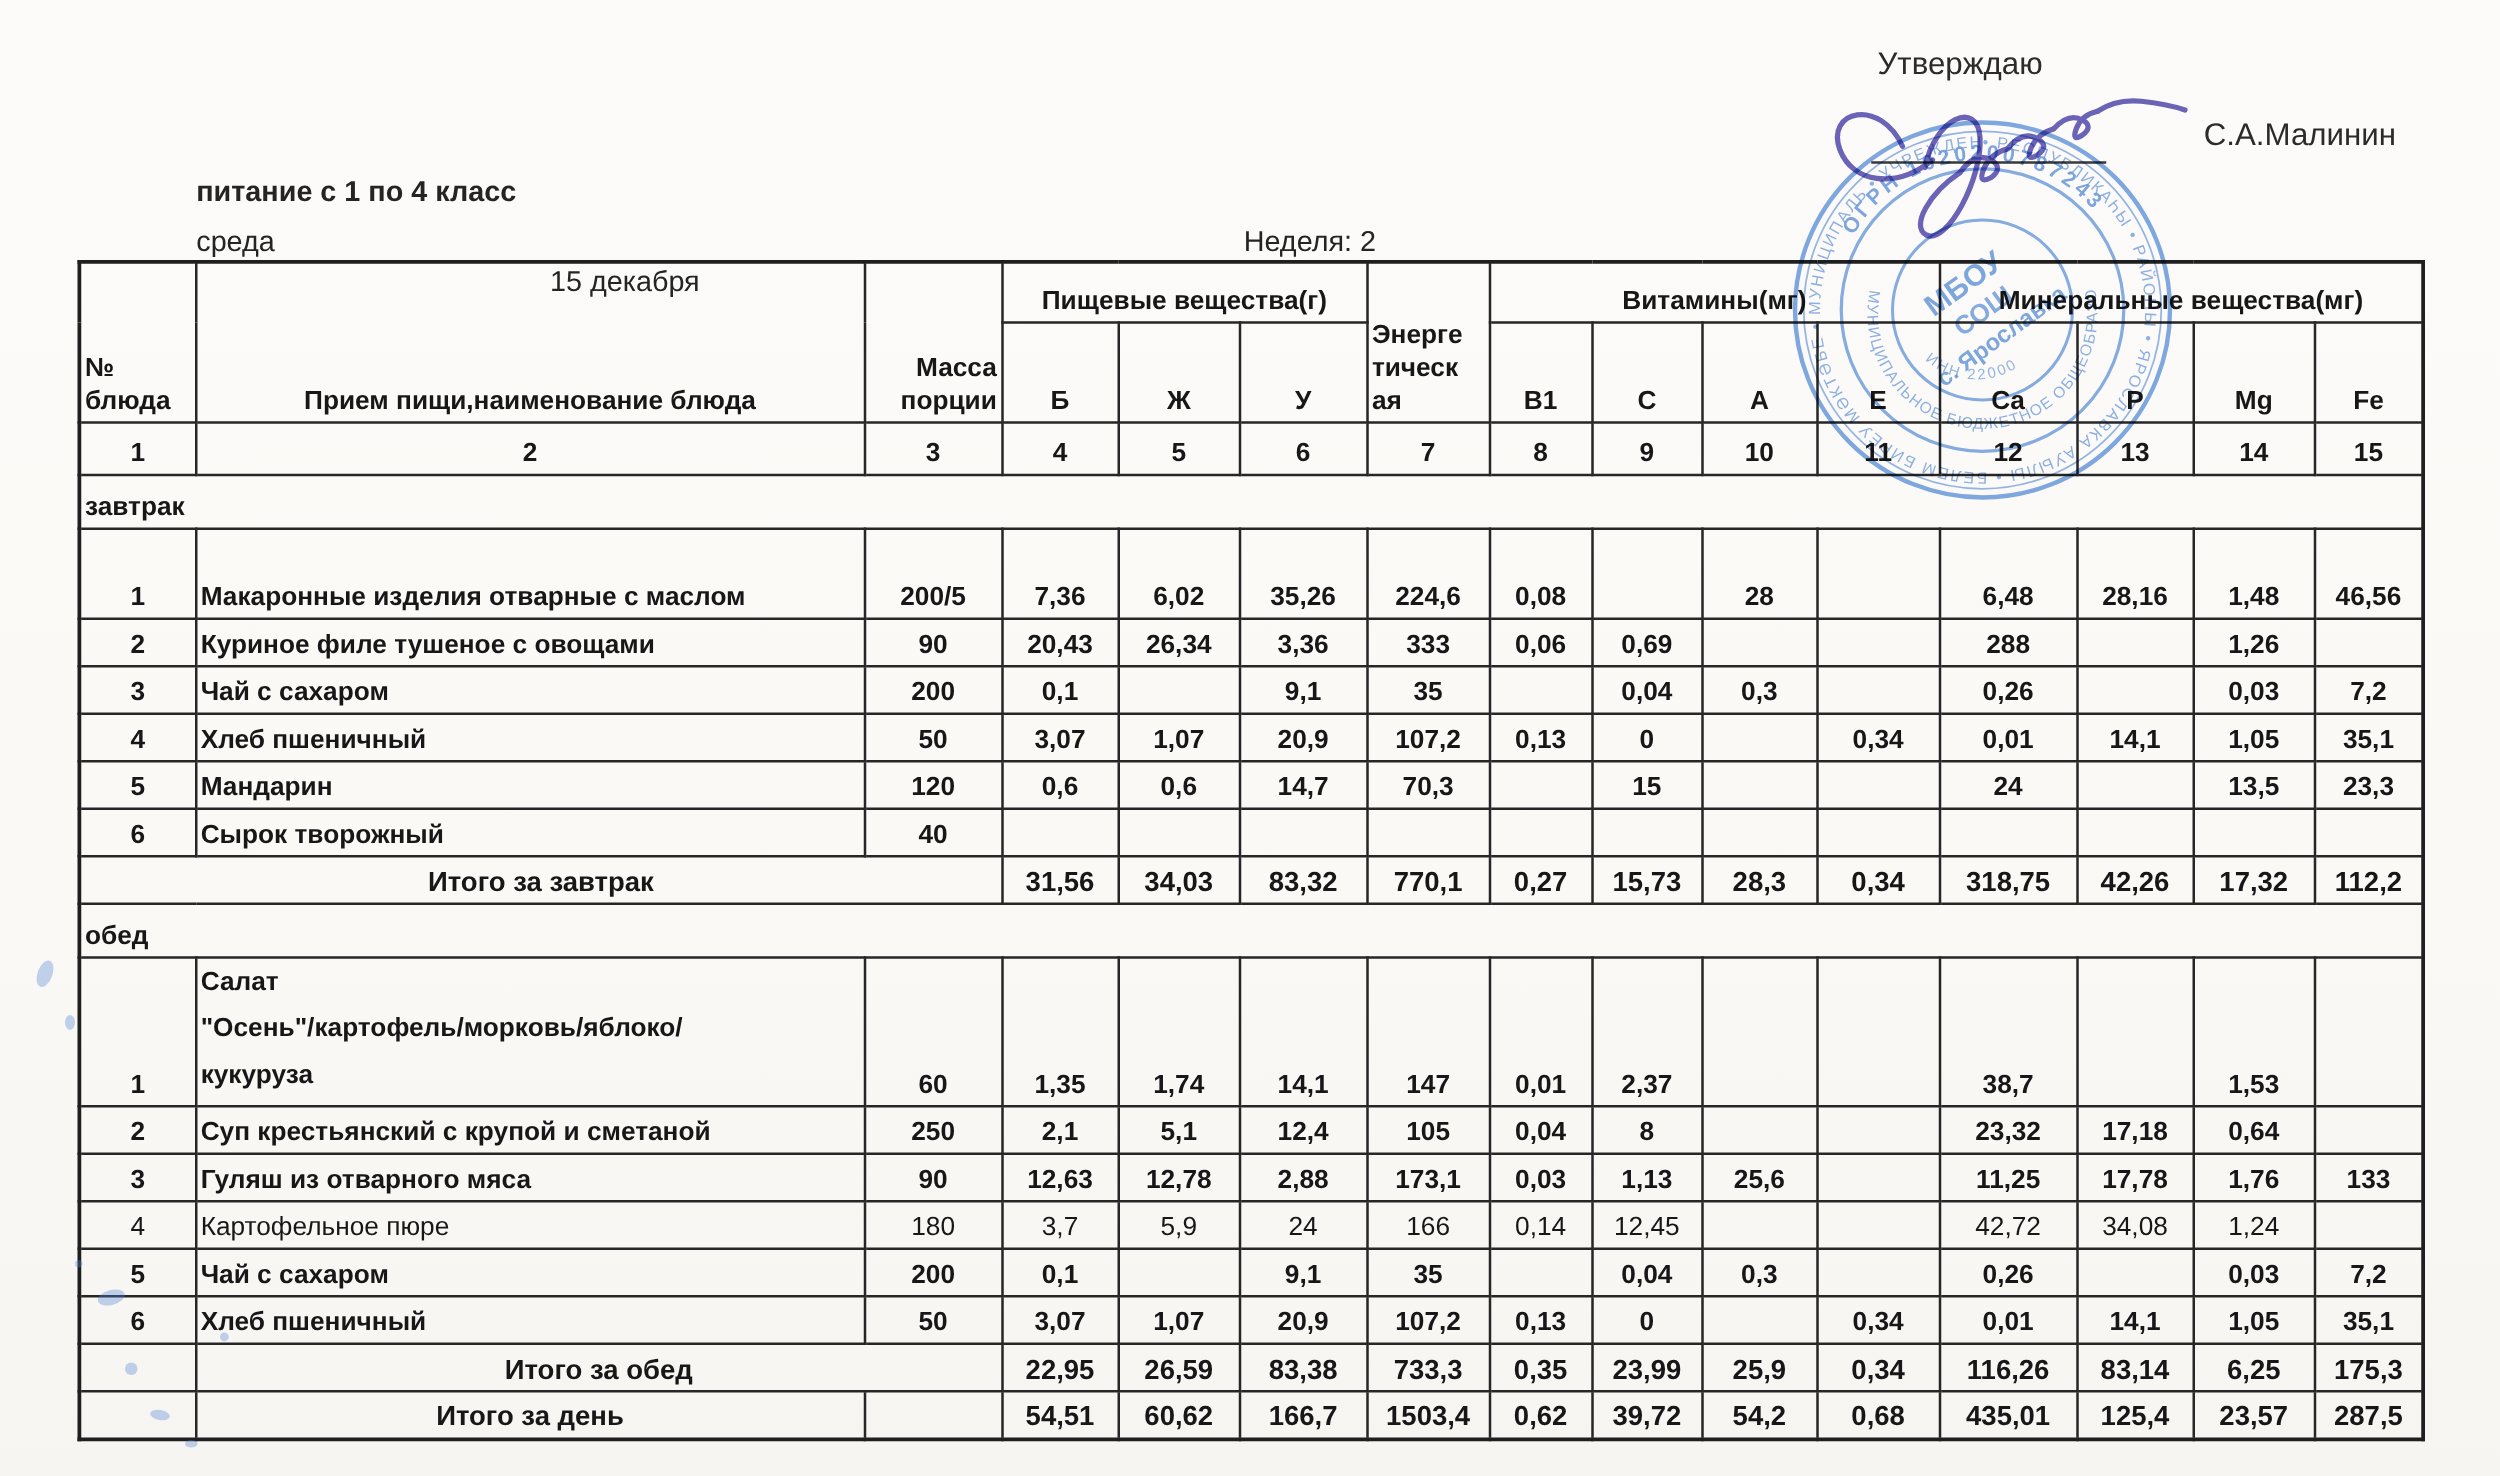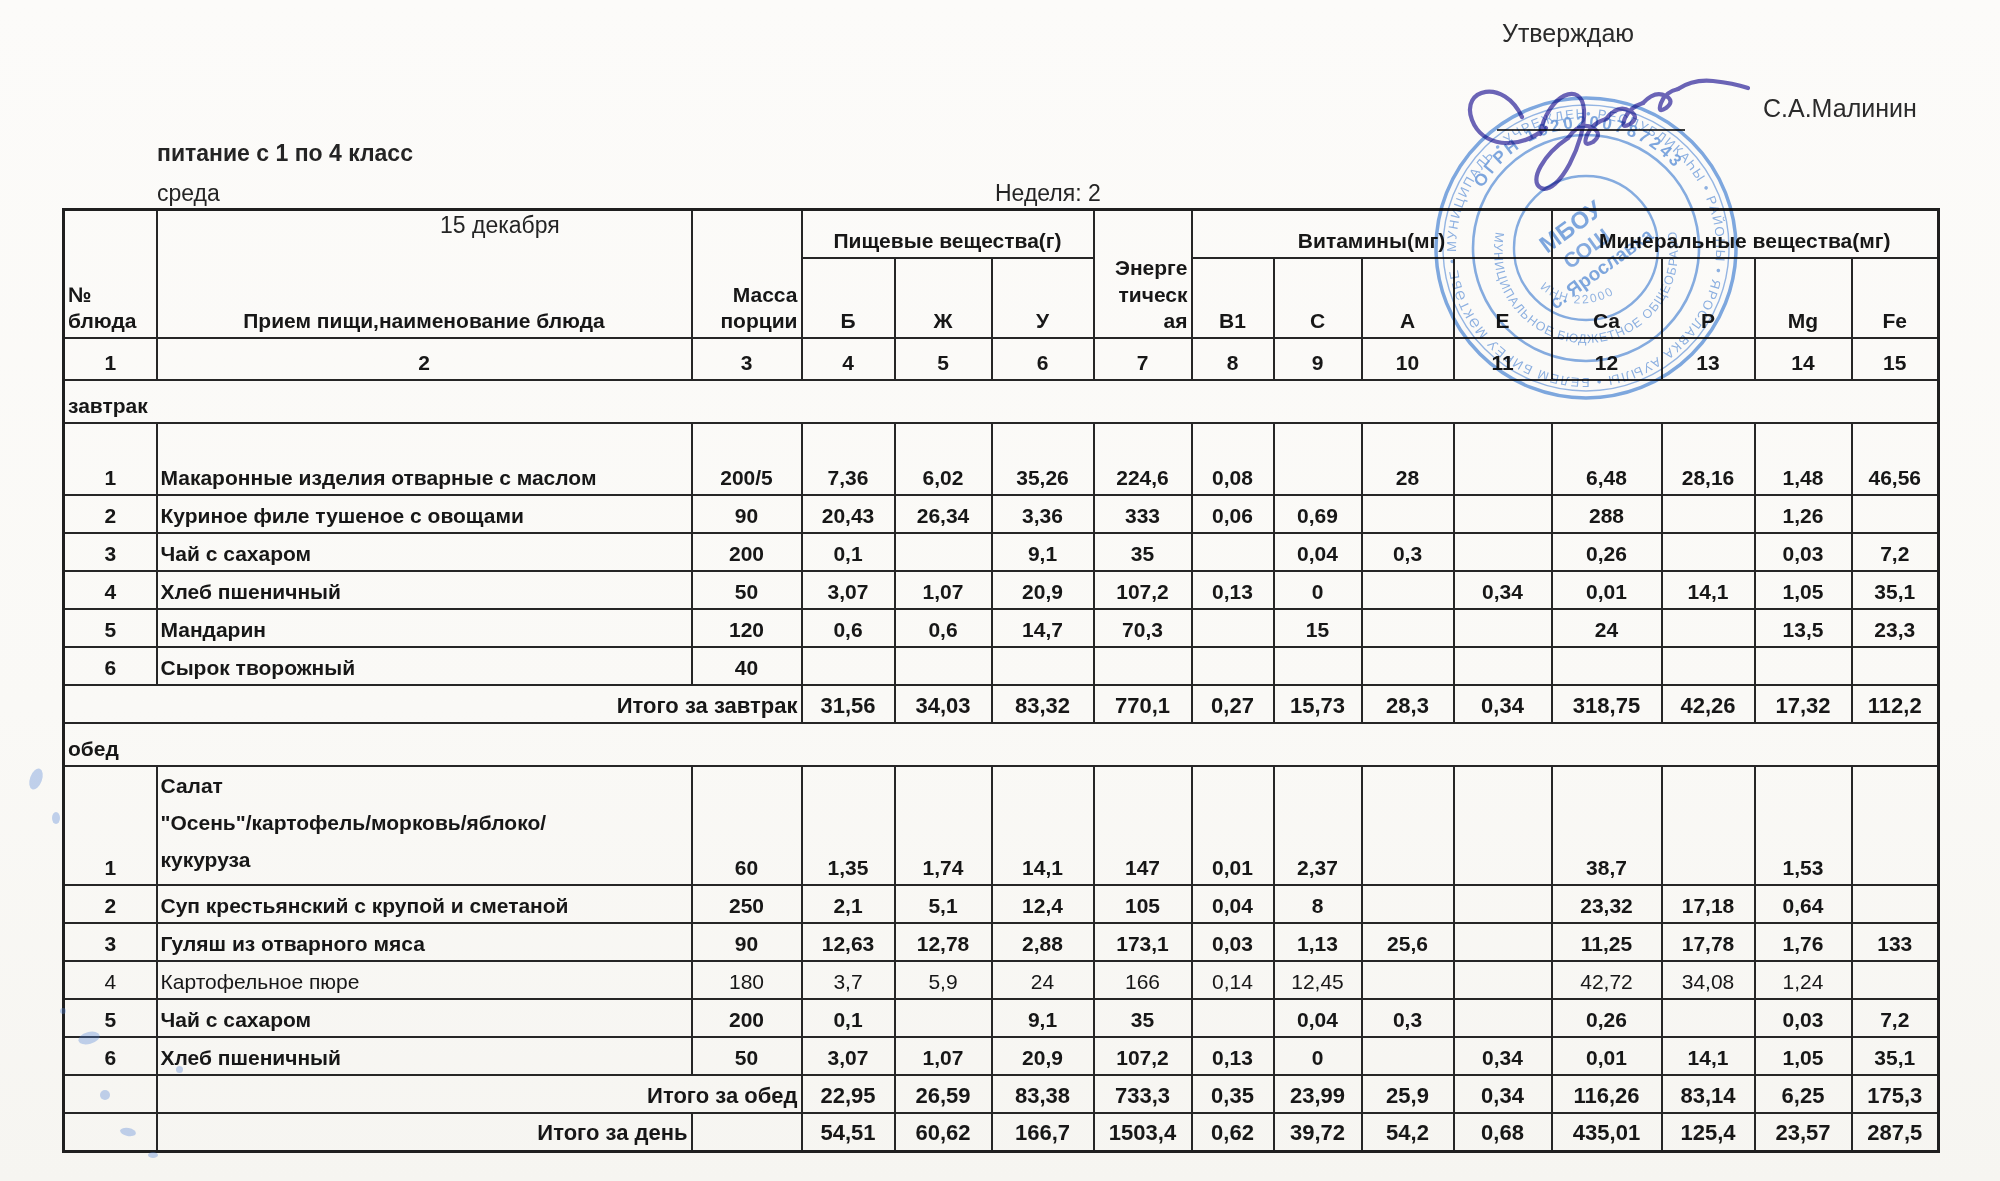--- a/index.html
+++ b/index.html
@@ -22,46 +22,46 @@
   table.menu th, table.menu td{
     border:2px solid #262626;
     font-weight:700; font-size:21px; color:#171717;
     vertical-align:bottom; padding:1px 3px 3px 3px;
     overflow:hidden; line-height:1.25;
   }
   th.grp{vertical-align:middle; text-align:center; font-size:22px; height:42px;}
   th.h-num{vertical-align:middle; text-align:left; white-space:pre-line; font-size:22px; padding-left:6px;}
   th.h-name{vertical-align:middle; text-align:center; font-size:22px;}
   th.h-mass{vertical-align:middle; text-align:right; white-space:pre-line; font-size:22px;}
-  th.h-energy{vertical-align:top; text-align:right; white-space:pre-line; font-size:22px; padding-left:5px; padding-top:4px;}
+  th.h-energy{vertical-align:top; text-align:left; white-space:pre-line; font-size:22px; padding-left:5px; padding-top:4px;}
   th.sub{text-align:center; font-size:22px; height:74px; padding-bottom:6px;}
   td.colnum{text-align:center; height:36px; padding-bottom:4px;}
   td.sec{ text-align:left; padding-left:5px; vertical-align:middle; font-size:22px; height:37px;}
   td.dnum{text-align:center;}
   td.dname{text-align:left; padding-left:8px; white-space:pre-line;}
   td.val{text-align:center;}
   tr.r{height:38px;}
   tr.r-tall{height:72px;}
   tr.r-multi{height:114px;}
   tr.r-multi td.dname{line-height:1.75; padding-bottom:6px;}
   tr.total td{font-size:22px;}
   tr.light td{font-weight:400;}
-  td.tlabel{text-align:right; padding-left:8px;}
+  td.tlabel{text-align:center; padding-left:8px;}
   
   .stamp{position:absolute; left:1420px; top:82px; mix-blend-mode:multiply; opacity:.85;}
   .signature{position:absolute; left:1452px; top:62px; mix-blend-mode:multiply;}
   
   .speck{position:absolute; border-radius:50%; background:rgba(84,132,214,0.35);}
 </style>
 </head>
 <body>
 
 <div class="page">
 
-  <div class="approve-line" style="left:1502px; top:19px;">Утверждаю</div>
+  <div class="approve-line" style="left:1502px; top:37px;">Утверждаю</div>
   <div class="sig-underline"></div>
   <div class="approve-line" style="left:1763px; top:94px;">С.А.Малинин</div>
 
   <div class="doc-title" style="left:157px; top:140px;font-weight:bold;">питание с 1 по 4 класс</div>
   <div class="doc-title" style="left:157px; top:180px;">среда</div>
   <div class="doc-title" style="left:440px; top:180px;margin-top:32px;">15 декабря</div>
   <div class="doc-title" style="left:995px; top:180px;">Неделя: 2</div>
 
   <table class="menu">
     <colgroup>

